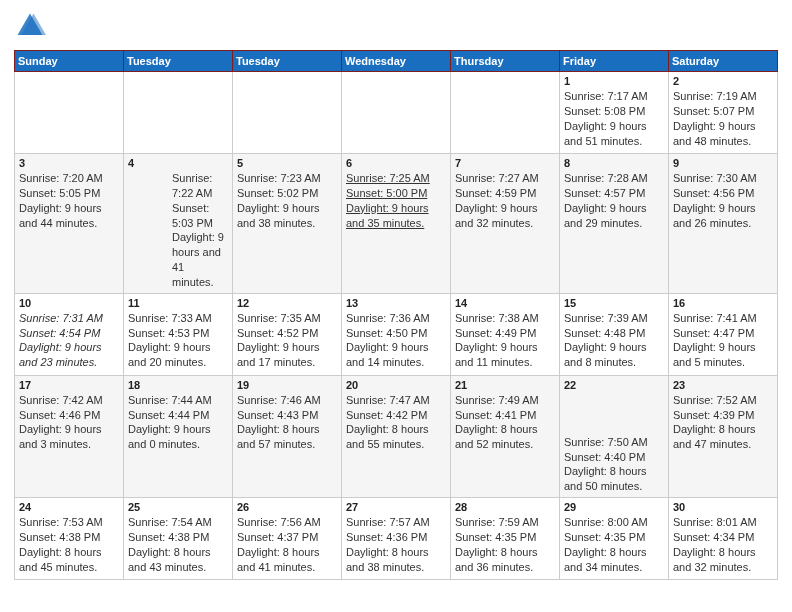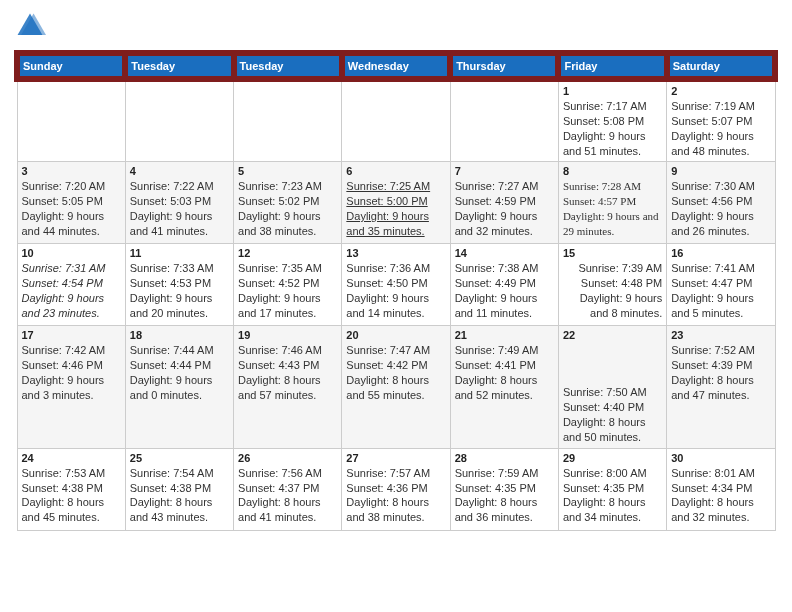--- a/index.html
+++ b/index.html
@@ -62,21 +62,21 @@
       border-collapse: collapse;
       table-layout: fixed;
     }
     .calendar thead tr th {
       background: #1a6ebf;
       color: #fff;
       font-size: 11px;
       font-weight: bold;
       padding: 4px 3px;
       text-align: left;
-      border: 6px solid #7f1d1d;
+      border: 1px solid #7f1d1d;
     }
     .calendar tbody tr td {
       border: 1px solid #ccc;
       vertical-align: top;
       padding: 3px 4px;
       font-size: 9px;
       color: #333;
       height: 82px;
       background: #fff;
     }
@@ -153,21 +153,21 @@
         </tr>
         <tr>
           <td>
             <div class="day-number">3</div>
             <div class="day-info" style="white-space: pre-line;">Sunrise: 7:20 AM
 Sunset: 5:05 PM
 Daylight: 9 hours and 44 minutes.</div>
           </td>
           <td>
             <div class="day-number">4</div>
-            <div class="day-info" style="white-space: pre-line;">Sunrise: 7:22 AM
+            <div class="day-info" style="white-space: pre-line; margin-left: 44px;">Sunrise: 7:22 AM
 Sunset: 5:03 PM
 Daylight: 9 hours and 41 minutes.</div>
           </td>
           <td>
             <div class="day-number">5</div>
             <div class="day-info" style="white-space: pre-line;">Sunrise: 7:23 AM
 Sunset: 5:02 PM
 Daylight: 9 hours and 38 minutes.</div>
           </td>
           <td>
@@ -177,21 +177,21 @@
 Daylight: 9 hours and 35 minutes.</div>
           </td>
           <td>
             <div class="day-number">7</div>
             <div class="day-info" style="white-space: pre-line;">Sunrise: 7:27 AM
 Sunset: 4:59 PM
 Daylight: 9 hours and 32 minutes.</div>
           </td>
           <td>
             <div class="day-number">8</div>
-            <div class="day-info" style="white-space: pre-line; font-family: Liberation Serif, serif;">Sunrise: 7:28 AM
+            <div class="day-info" style="white-space: pre-line;">Sunrise: 7:28 AM
 Sunset: 4:57 PM
 Daylight: 9 hours and 29 minutes.</div>
           </td>
           <td>
             <div class="day-number">9</div>
             <div class="day-info" style="white-space: pre-line;">Sunrise: 7:30 AM
 Sunset: 4:56 PM
 Daylight: 9 hours and 26 minutes.</div>
           </td>
         </tr>
@@ -221,21 +221,21 @@
 Daylight: 9 hours and 14 minutes.</div>
           </td>
           <td>
             <div class="day-number">14</div>
             <div class="day-info" style="white-space: pre-line;">Sunrise: 7:38 AM
 Sunset: 4:49 PM
 Daylight: 9 hours and 11 minutes.</div>
           </td>
           <td>
             <div class="day-number">15</div>
-            <div class="day-info" style="white-space: pre-line; text-align: right;">Sunrise: 7:39 AM
+            <div class="day-info" style="white-space: pre-line;">Sunrise: 7:39 AM
 Sunset: 4:48 PM
 Daylight: 9 hours and 8 minutes.</div>
           </td>
           <td>
             <div class="day-number">16</div>
             <div class="day-info" style="white-space: pre-line;">Sunrise: 7:41 AM
 Sunset: 4:47 PM
 Daylight: 9 hours and 5 minutes.</div>
           </td>
         </tr>

